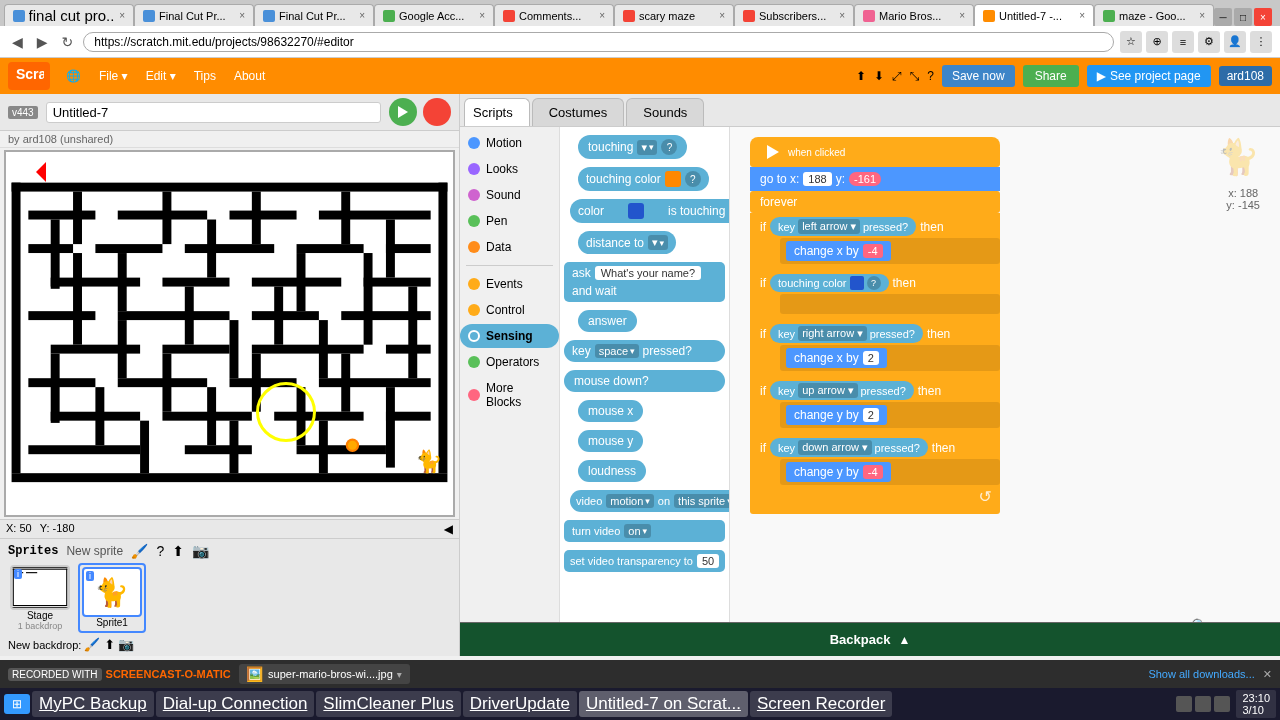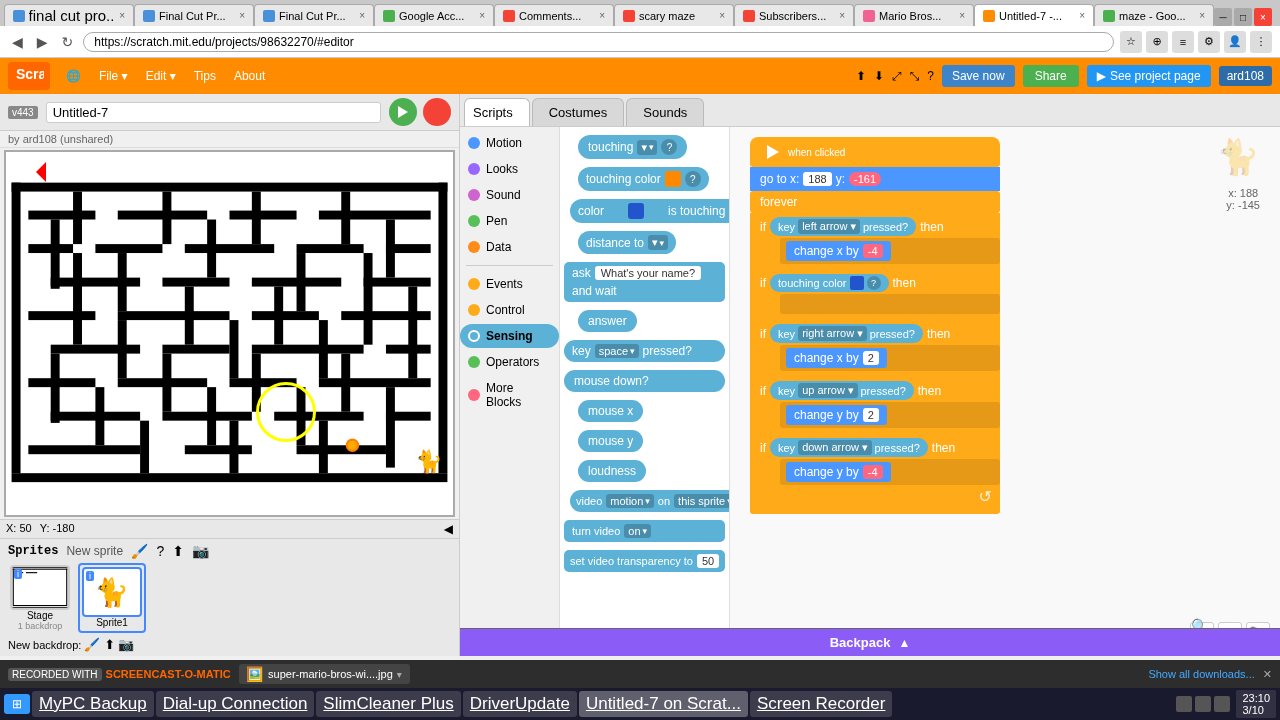--- a/index.html
+++ b/index.html
@@ -647,21 +647,21 @@
         <div class="zoom-controls">
           <div class="zoom-btn">🔍+</div>
           <div class="zoom-btn">=</div>
           <div class="zoom-btn">🔍-</div>
         </div>
       </div>
     </div>
   </div>
 </div>
 
-<div class="backpack-bar" style="position:absolute;bottom:64px;left:460px;right:0;height:28px;background:#8b5cf6;display:flex;align-items:center;justify-content:center;cursor:pointer;border-top:1px solid #666;">
+<div class="backpack-bar" style="position:absolute;bottom:64px;left:460px;right:0;height:34px;background:#14532d;display:flex;align-items:center;justify-content:center;cursor:pointer;border-top:1px solid #666;">
   <span class="backpack-label">Backpack</span>
   <span class="backpack-arrow">▲</span>
 </div>
 
 <div class="bottom-bar" style="position:absolute;bottom:32px;left:0;right:0;height:28px;background:#2d2d2d;display:flex;align-items:center;padding:0 8px;gap:8px;">
   <div class="screencast-label">
     <span style="background:#555;border-radius:3px;padding:1px 4px;font-size:10px;color:white;">RECORDED WITH</span>
     <span style="color:#ff6600;font-weight:bold;font-size:11px;">SCREENCAST-O-MATIC</span>
   </div>
   <div style="background:#444;display:flex;align-items:center;gap:4px;padding:2px 8px;border-radius:3px;cursor:pointer;">

